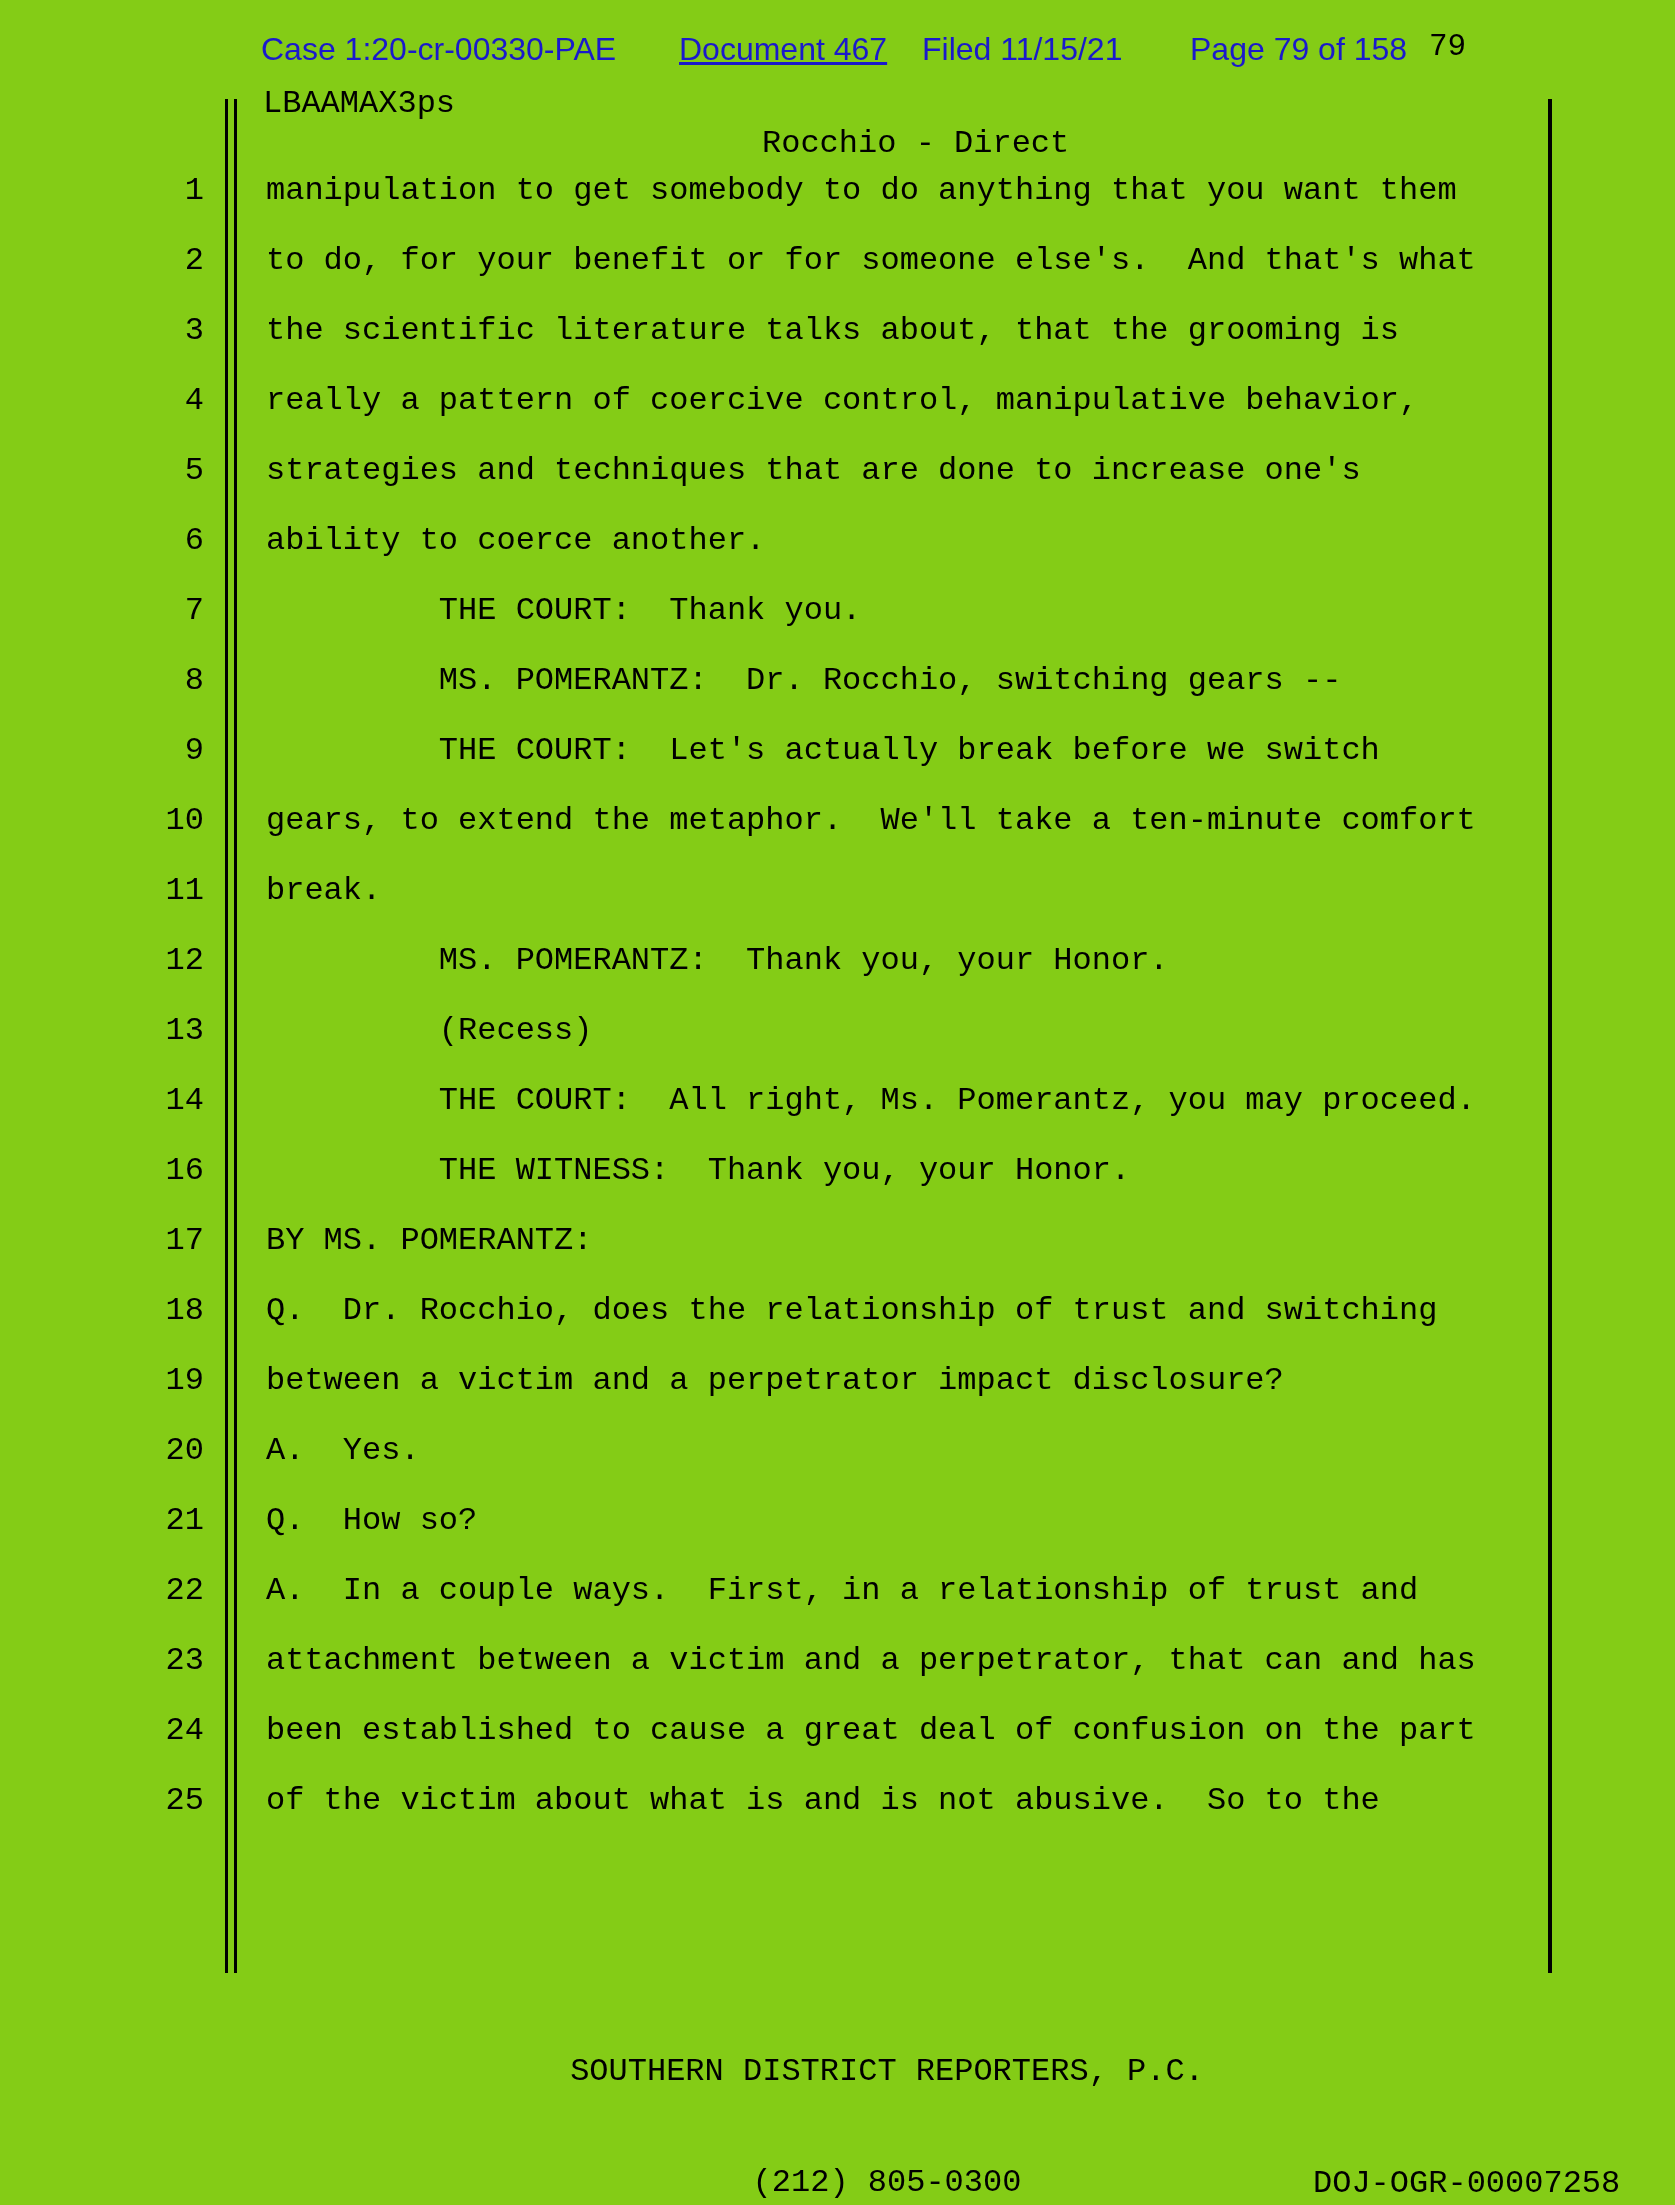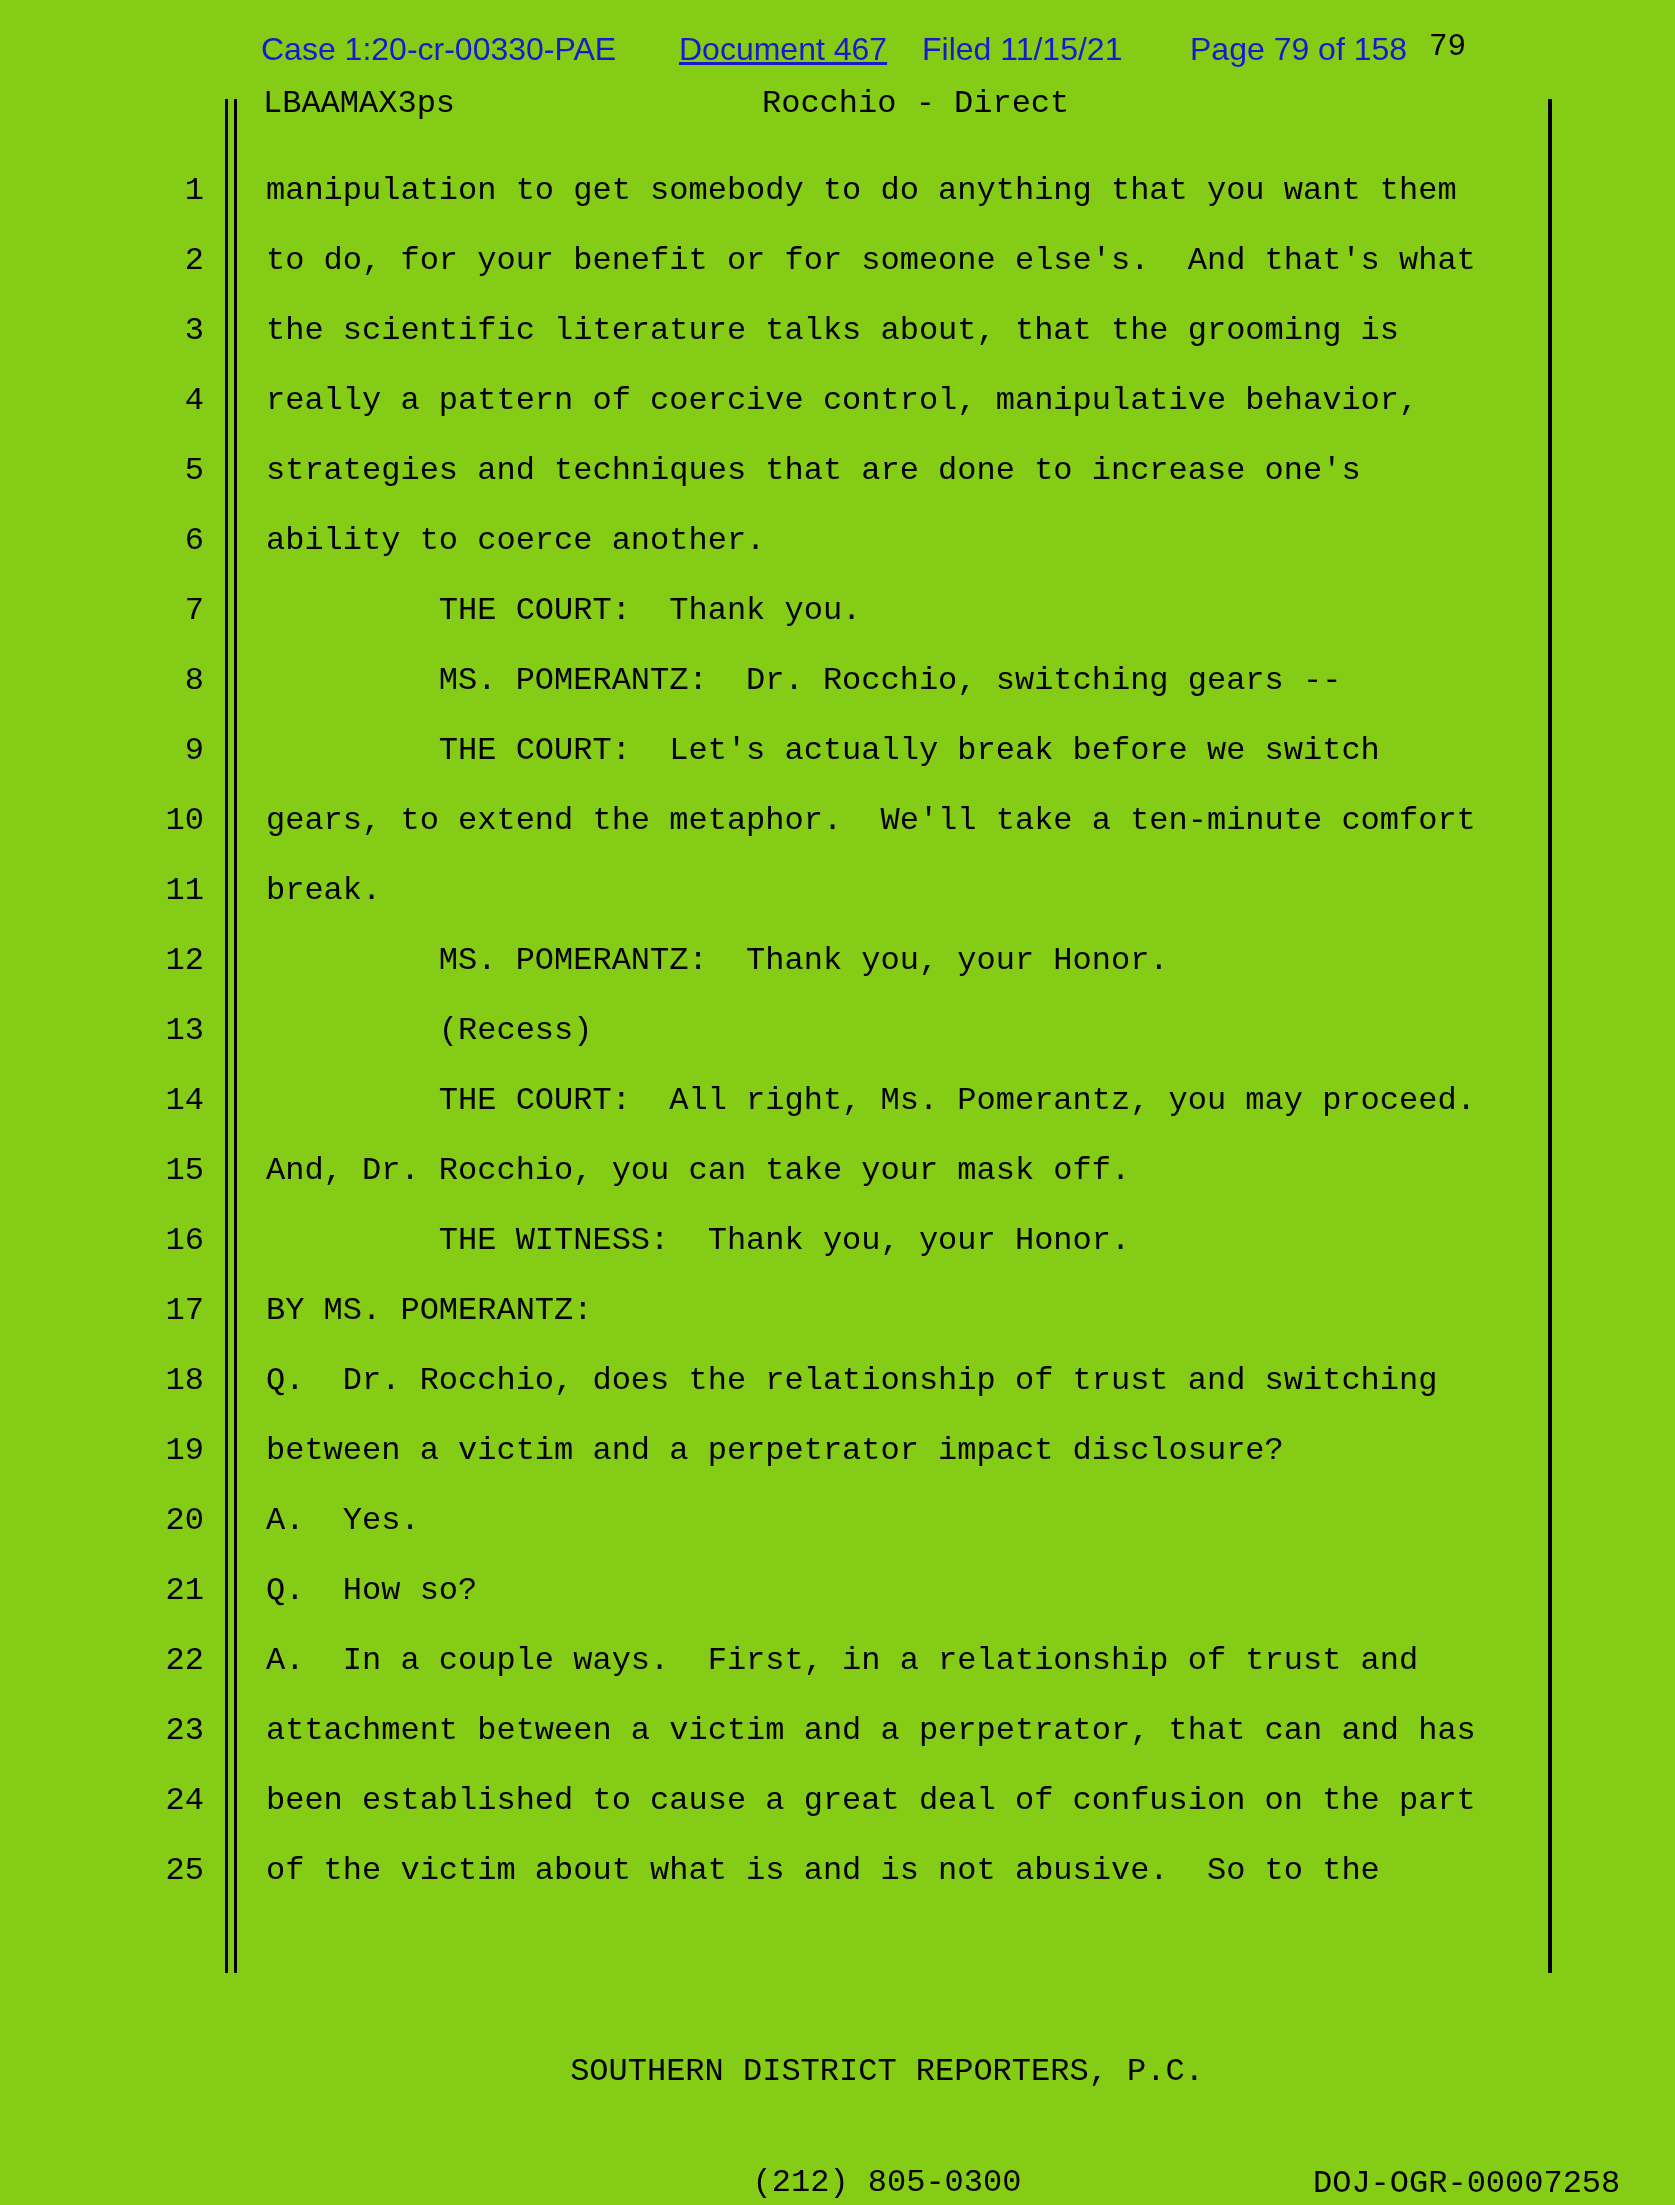--- a/index.html
+++ b/index.html
@@ -22,21 +22,21 @@
   .seg-page{left:1190px;}
   .stamp-pageno{
     position:absolute;left:1429px;top:26px;
     font-family:"Liberation Mono","DejaVu Sans Mono",monospace;
     font-size:31px;line-height:42px;color:#000;
   }
   
   .subheader{position:absolute;top:85px;left:0;width:1675px;height:37px;
              font-size:32px;line-height:37px;}
   .file-id{position:absolute;left:263px;white-space:pre;}
-  .exam-title{position:absolute;left:762px;white-space:pre;}
+  .exam-title{position:absolute;left:762px;white-space:pre;margin-top:40px;}
   
   .rule-left{
     position:absolute;left:225px;top:99px;height:1874px;width:12px;
     border-left:3.3px solid #000;border-right:3.3px solid #000;
     box-sizing:border-box;
   }
   .rule-right{
     position:absolute;left:1548px;top:99px;height:1874px;width:4px;
     background:#000;
   }
@@ -128,24 +128,20 @@
       </div>
       <div class="trow">
         <span class="lnum">13</span>
         <span class="ltext">         (Recess)</span>
       </div>
       <div class="trow">
         <span class="lnum">14</span>
         <span class="ltext">         THE COURT:  All right, Ms. Pomerantz, you may proceed.</span>
       </div>
       <div class="trow">
-        <span class="lnum">15</span>
-        <span class="ltext">And, Dr. Rocchio, you can take your mask off.</span>
-      </div>
-      <div class="trow">
         <span class="lnum">16</span>
         <span class="ltext">         THE WITNESS:  Thank you, your Honor.</span>
       </div>
       <div class="trow">
         <span class="lnum">17</span>
         <span class="ltext">BY MS. POMERANTZ:</span>
       </div>
       <div class="trow">
         <span class="lnum">18</span>
         <span class="ltext">Q.  Dr. Rocchio, does the relationship of trust and switching</span>

